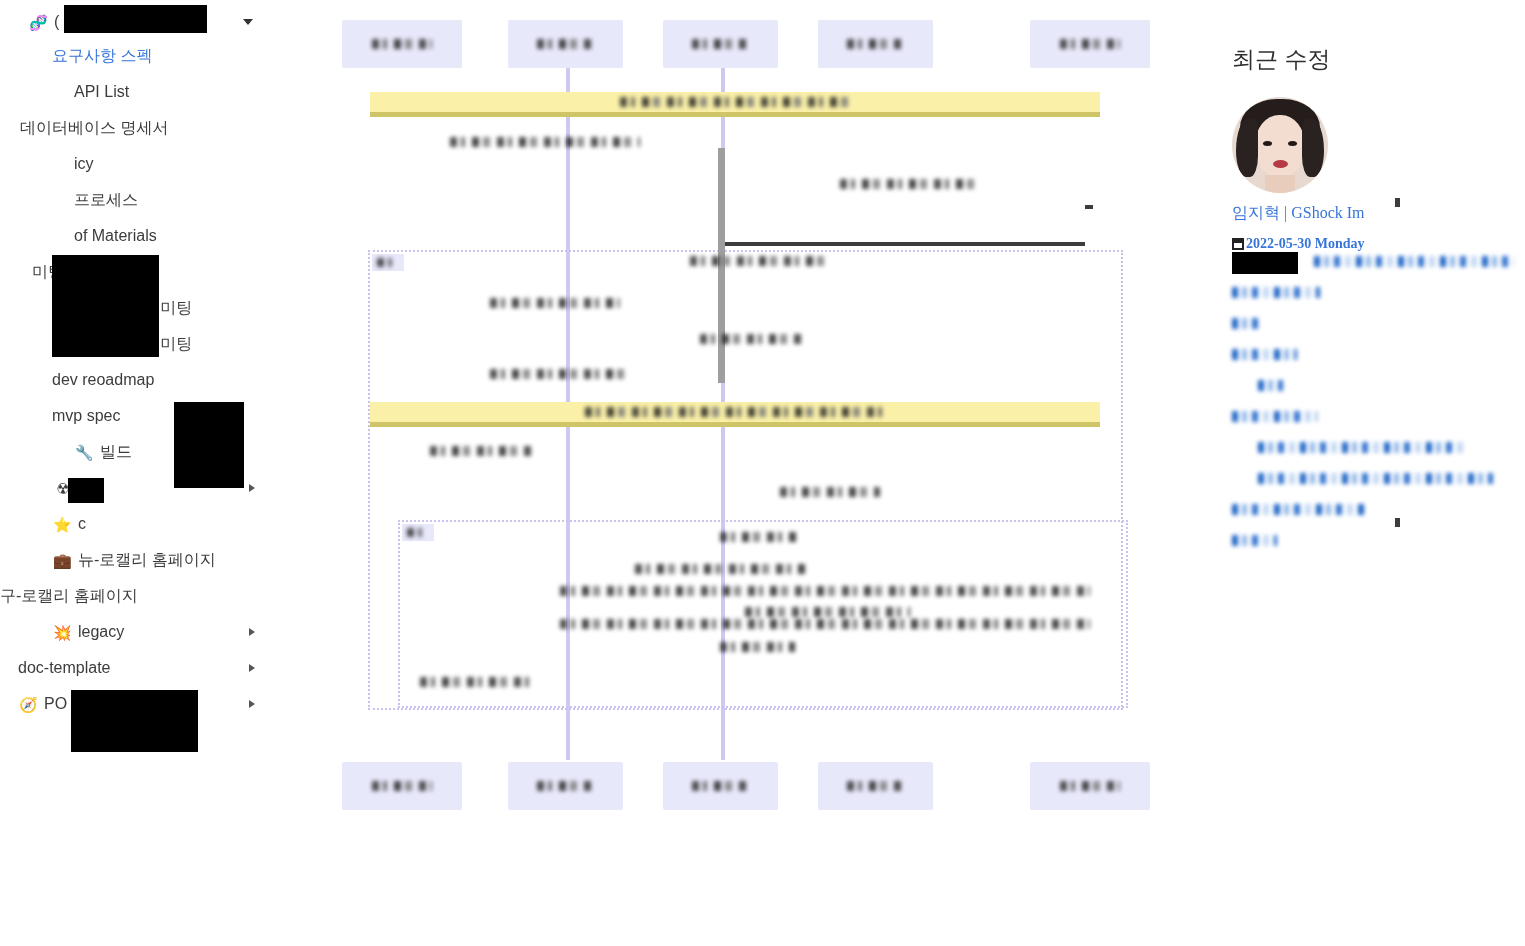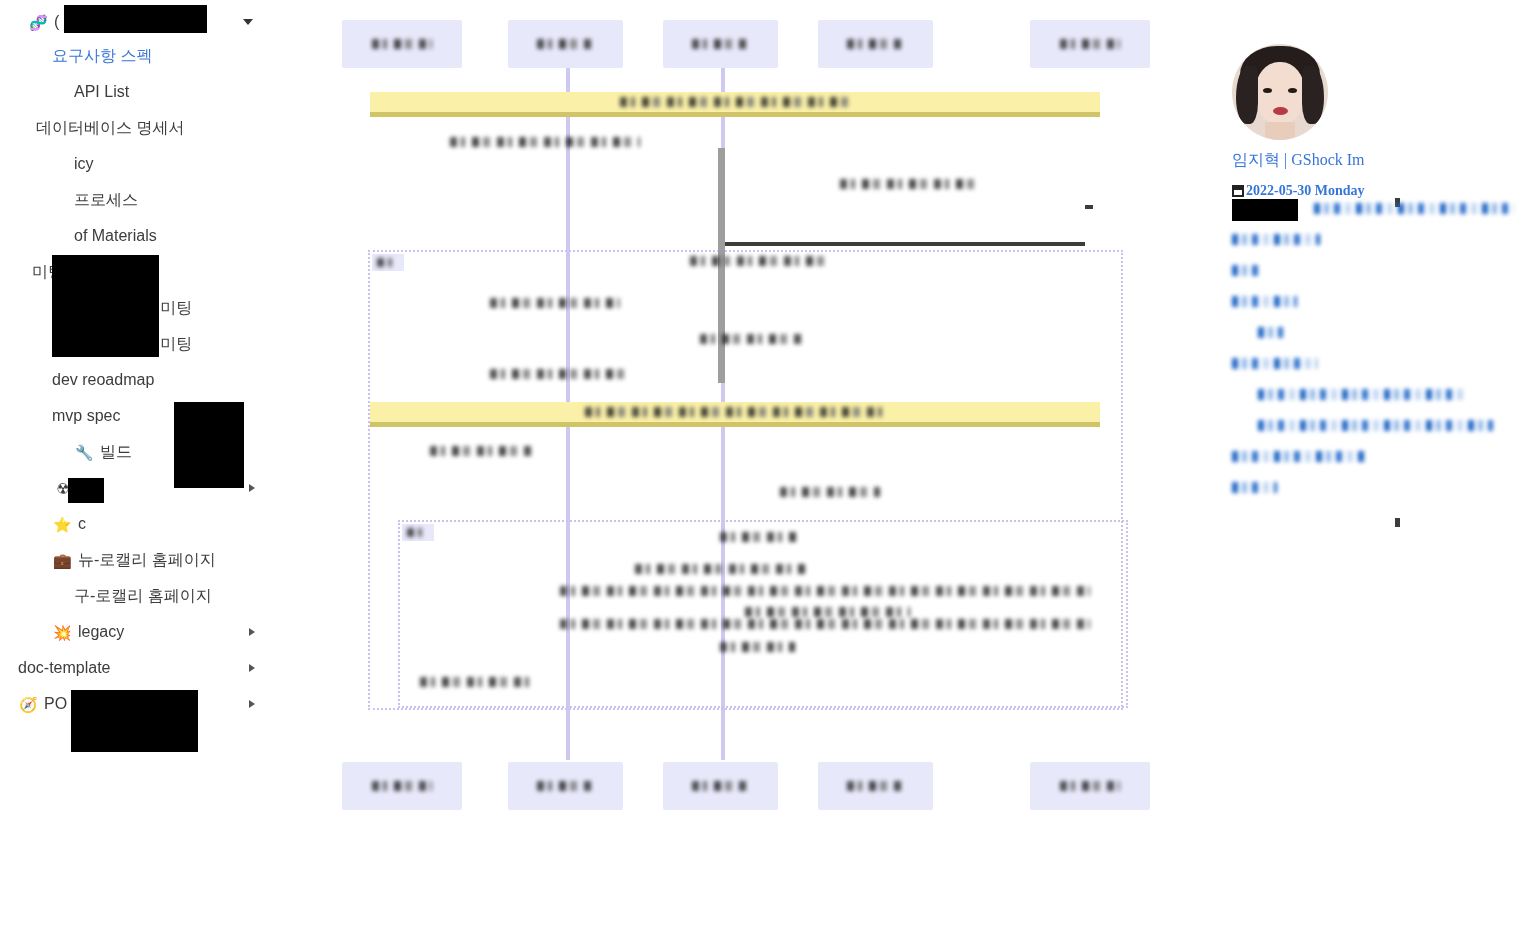--- a/index.html
+++ b/index.html
@@ -271,21 +271,21 @@
       <span class="lbl" style="color:#3c3c3c;">(&nbsp;&nbsp;&nbsp;&nbsp;&nbsp;&nbsp;&nbsp;&nbsp;&nbsp;&nbsp;&nbsp;&nbsp;&nbsp;&nbsp;&nbsp;)</span>
       <span class="caret down" style="right:22px;top:13px;"></span>
     </div>
     <div id="nav-list">
         <div class="nav-row active" style="padding-left: 52px;">
           <span class="lbl">요구사항 스펙</span>
         </div>
         <div class="nav-row" style="padding-left: 74px;">
           <span class="lbl">API List</span>
         </div>
-        <div class="nav-row" style="padding-left: 36px;">
+        <div class="nav-row" style="padding-left: 20px;">
           <span class="lbl">데이터베이스 명세서</span>
         </div>
         <div class="nav-row" style="padding-left: 74px;">
           <span class="lbl">icy</span>
         </div>
         <div class="nav-row" style="padding-left: 74px;">
           <span class="lbl">프로세스</span>
         </div>
         <div class="nav-row" style="padding-left: 74px;">
           <span class="lbl">of Materials</span>
@@ -315,21 +315,21 @@
           <span class="caret"></span>
         </div>
         <div class="nav-row" style="padding-left: 52px;">
           <span class="emoji">⭐</span>
           <span class="lbl">c</span>
         </div>
         <div class="nav-row" style="padding-left: 52px;">
           <span class="emoji">💼</span>
           <span class="lbl">뉴-로캘리 홈페이지</span>
         </div>
-        <div class="nav-row" style="padding-left: 74px;">
+        <div class="nav-row" style="">
           <span class="lbl">구-로캘리 홈페이지</span>
         </div>
         <div class="nav-row" style="padding-left: 52px;">
           <span class="emoji">💥</span>
           <span class="lbl">legacy</span>
           <span class="caret"></span>
         </div>
         <div class="nav-row" style="padding-left: 18px;">
           <span class="lbl">doc-template</span>
           <span class="caret"></span>
@@ -423,20 +423,21 @@
       </div>
       <div class="band" style="top: 72px;">
         <span class="blurtext" style="width: 230px;"></span>
       </div>
       <div class="band" style="top: 382px;">
         <span class="blurtext" style="width: 300px;"></span>
       </div>
     </div>
 
   <div id="rightpanel">
+    <div class="rp-heading">최근 수정</div>
 
     <div class="avatar">
       <div class="av-hair"></div>
       <div class="av-face"></div>
       <div class="av-hair2"></div>
       <div class="av-hair3"></div>
       <div class="av-eye" style="left:31px;"></div>
       <div class="av-eye" style="left:56px;"></div>
       <div class="av-lip"></div>
       <div class="av-neck"></div>

